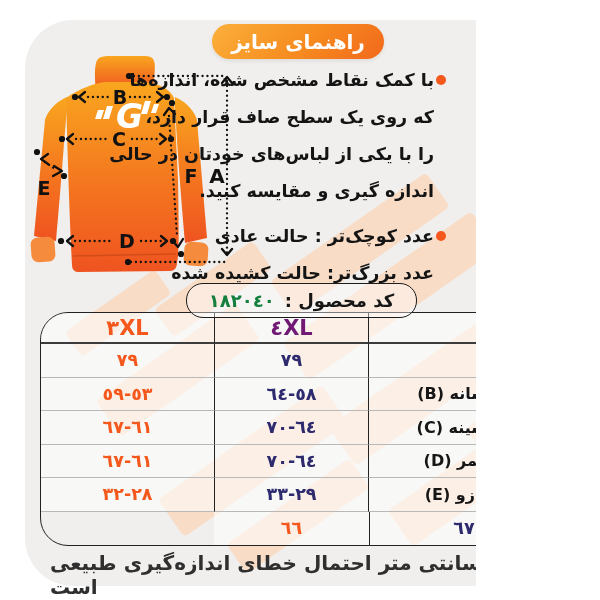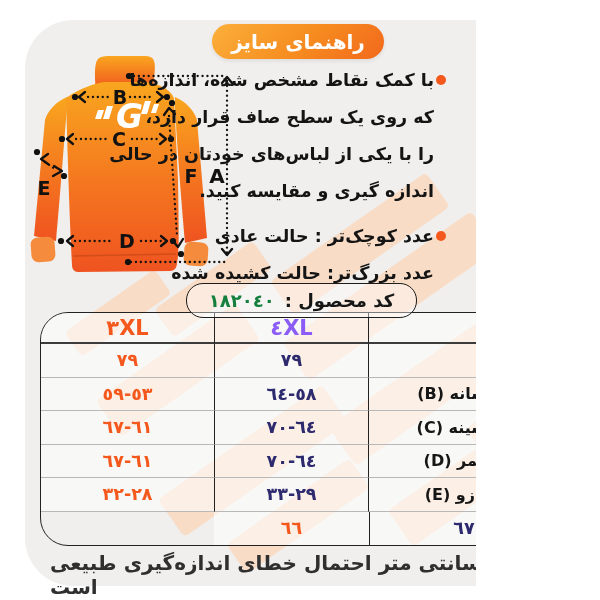--- a/index.html
+++ b/index.html
@@ -34,21 +34,21 @@
               border:1.7px solid #222;border-radius:28px;overflow:hidden;direction:rtl;
               display:grid;grid-template-columns:190px 155px auto;
               grid-template-rows:31px repeat(6,1fr);box-sizing:border-box;}
   .cell{background:rgba(255,255,255,0.55);display:flex;align-items:center;justify-content:center;
         border-bottom:1px solid #b8b8b8;}
   .cell.hdr{border-bottom:2px solid #3c3c3c;}
   .cell.last{border-bottom:none;}
   .cell.mid{border-left:1.7px solid #222;border-right:1.7px solid #222;}
   .cell.lblcell{justify-content:flex-start;padding-right:24px;direction:rtl;}
   .t-size{font-size:19px;font-weight:bold;color:#161616;}
-  .t-4xl{font-size:21px;font-weight:bold;color:#8b5cf6;direction:ltr;}
+  .t-4xl{font-size:21px;font-weight:bold;color:#701a75;direction:ltr;}
   .t-3xl{font-size:21px;font-weight:bold;color:#f4581d;direction:ltr;}
   .row-label{font-size:16px;font-weight:bold;color:#161616;}
   .v-4xl{font-size:17.5px;font-weight:bold;color:#2d2a6e;direction:ltr;}
   .v-3xl{font-size:17.5px;font-weight:bold;color:#f4581d;direction:ltr;}
   
   .footer-note{position:absolute;left:50px;top:551px;width:500px;text-align:left;direction:rtl;
                font-size:20px;font-weight:bold;color:#2f2f2f;z-index:4;}
 </style>
 </head>
 <body>

